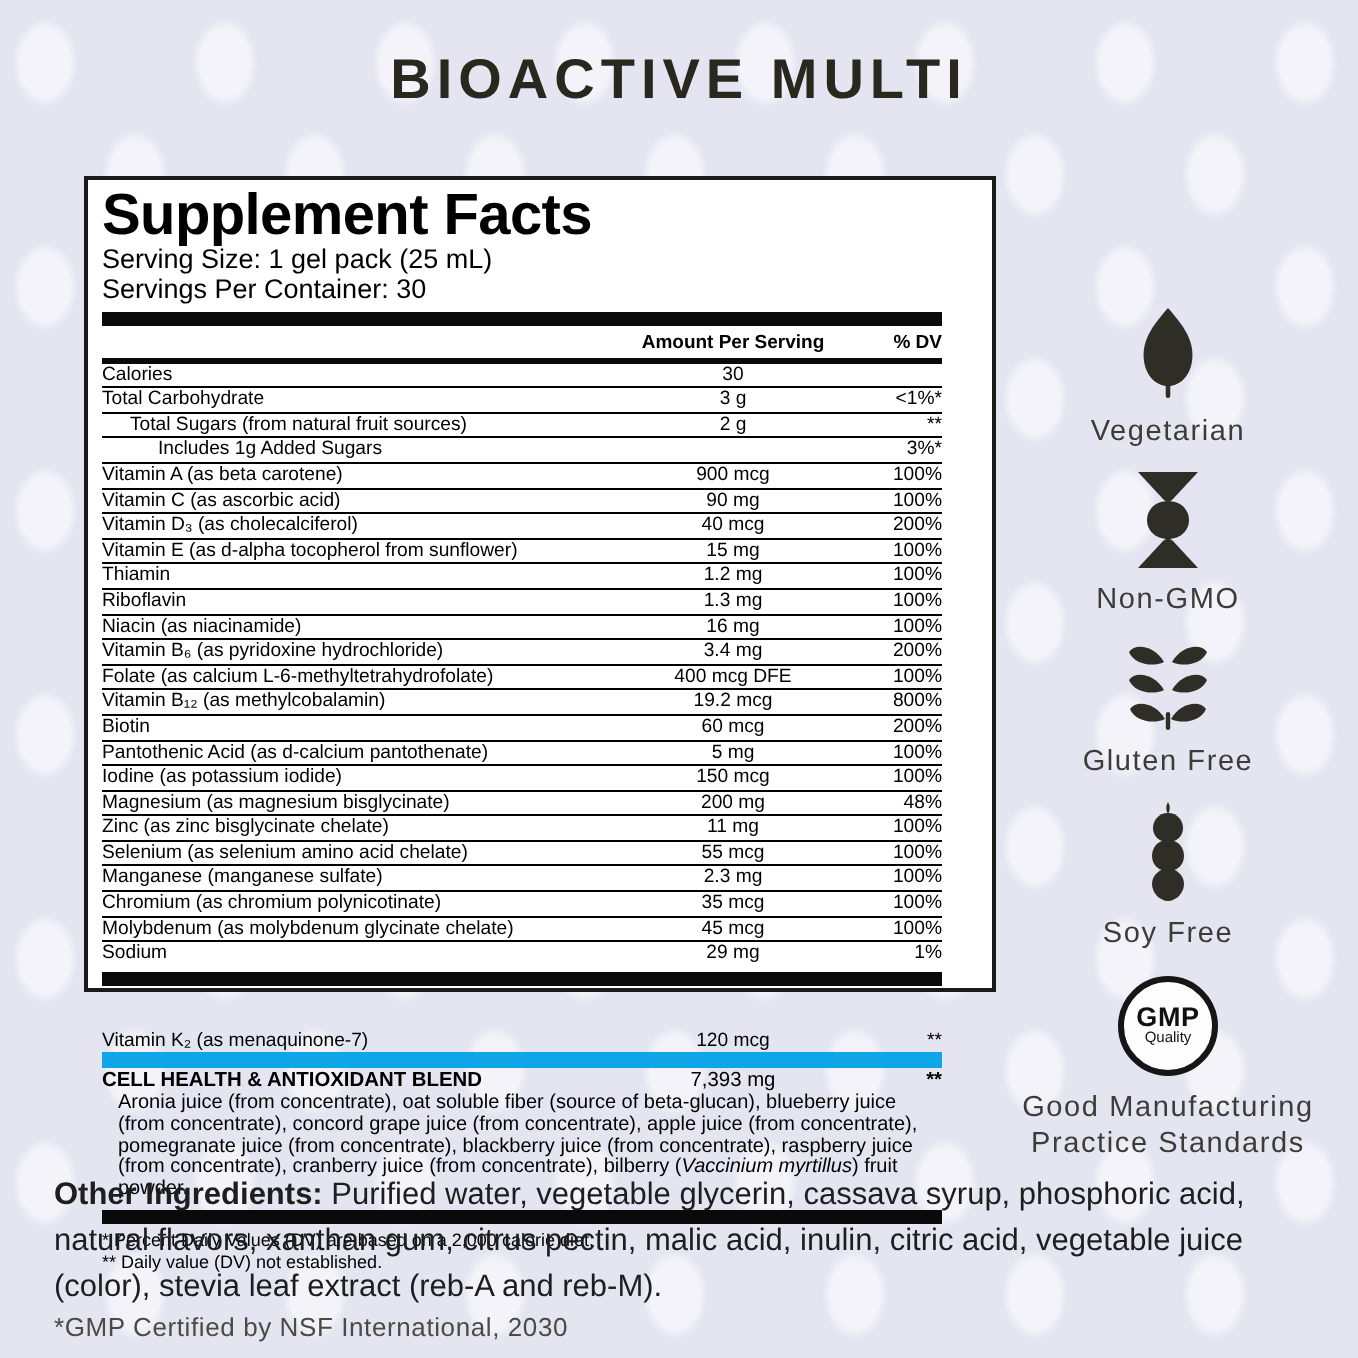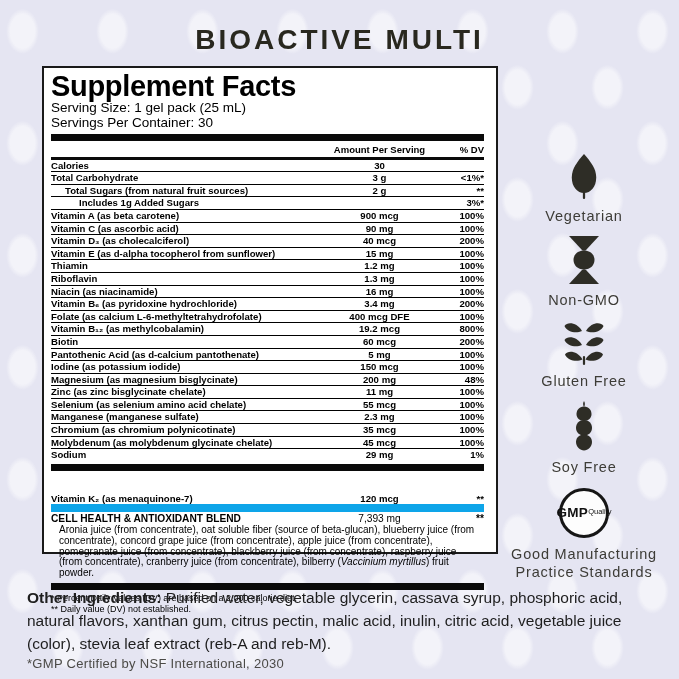--- a/index.html
+++ b/index.html
@@ -12,34 +12,34 @@
     background-size:90px 112px;
     font-family:"Liberation Sans", sans-serif;
     color:#000;
   }
   .page-title{
     position:absolute;top:20px;left:0;right:0;margin:4px;text-align:center;
     font-size:28px;font-weight:bold;letter-spacing:3px;color:#29281f;
   }
   
   .panel{
-    position:absolute;left:42px;top:66px;width:456px;height:488px;
+    position:absolute;left:42px;top:88px;width:456px;height:408px;
     background:#ffffff;border:2px solid #1a1a1a;box-sizing:border-box;
-    padding:3px 12px 2px 7px;
+    padding:3px 25px 2px 7px;
   }
   .sf-title{font-size:29px;font-weight:bold;letter-spacing:-0.3px;line-height:1.05;margin:0;}
   .sf-serving{font-size:13.5px;line-height:1.08;}
   .bar{background:#0a0a0a;}
   .bar.thick{height:7px;margin:3px 0 1px;}
   .bar.med{height:3px;margin:0;}
   .sf-header{display:flex;align-items:center;font-size:9.5px;font-weight:bold;padding:2px 0 2px;}
   .c-name{flex:1;min-width:0;}
   .c-amt{width:125px;text-align:center;white-space:nowrap;}
   .c-dv{width:42px;text-align:right;white-space:nowrap;}
-  .sf-row{display:flex;font-size:9.6px;line-height:11.6px;border-bottom:1px solid #000;font-weight:bold;}
+  .sf-row{display:flex;font-size:9.6px;line-height:11.6px;border-bottom:1px solid #000;}
   .sf-row:last-child{border-bottom:none;}
   #sf-rows .sf-row:last-child{border-bottom:none;}
   .sf-row.i1 .c-name{padding-left:14px;}
   .sf-row.i2 .c-name{padding-left:28px;}
   .k2-wrap .sf-row{border-bottom:8px solid #0ea5e9;margin-top:22px;}
   .blend-row{display:flex;font-size:10.2px;line-height:13px;font-weight:bold;}
   .blend-row .c-amt{font-weight:normal;}
   .blend-row .c-dv{font-weight:bold;}
   .blend-desc{font-size:10px;line-height:10.6px;padding:0 2px 2px 8px;}
   .footnotes{font-size:9px;line-height:11px;padding-top:2px;}
@@ -48,21 +48,21 @@
     position:absolute;left:498px;top:153px;width:172px;
     display:flex;flex-direction:column;align-items:center;gap:11px;
   }
   .badge{display:flex;flex-direction:column;align-items:center;gap:7px;}
   .badge-label{
     font-size:14.5px;letter-spacing:0.8px;color:#3d3c37;text-align:center;line-height:1.25;
   }
   .badge svg{display:block;}
   .gmp-circle{
     width:44px;height:44px;border:3px solid #161616;border-radius:50%;
-    display:flex;flex-direction:row;align-items:center;justify-content:center;
+    display:flex;flex-direction:column;align-items:center;justify-content:center;
     background:#fdfdfd;
   }
   .gmp-circle .gmp-big{font-size:13.5px;font-weight:bold;letter-spacing:0.3px;line-height:1;color:#111;}
   .gmp-circle .gmp-small{font-size:7.5px;line-height:1.1;color:#111;}
   
   .other-ing{
     position:absolute;left:27px;top:586px;width:632px;
     font-size:15.5px;line-height:23px;color:#1e1e1e;margin:0;
   }
   .gmp-note{

